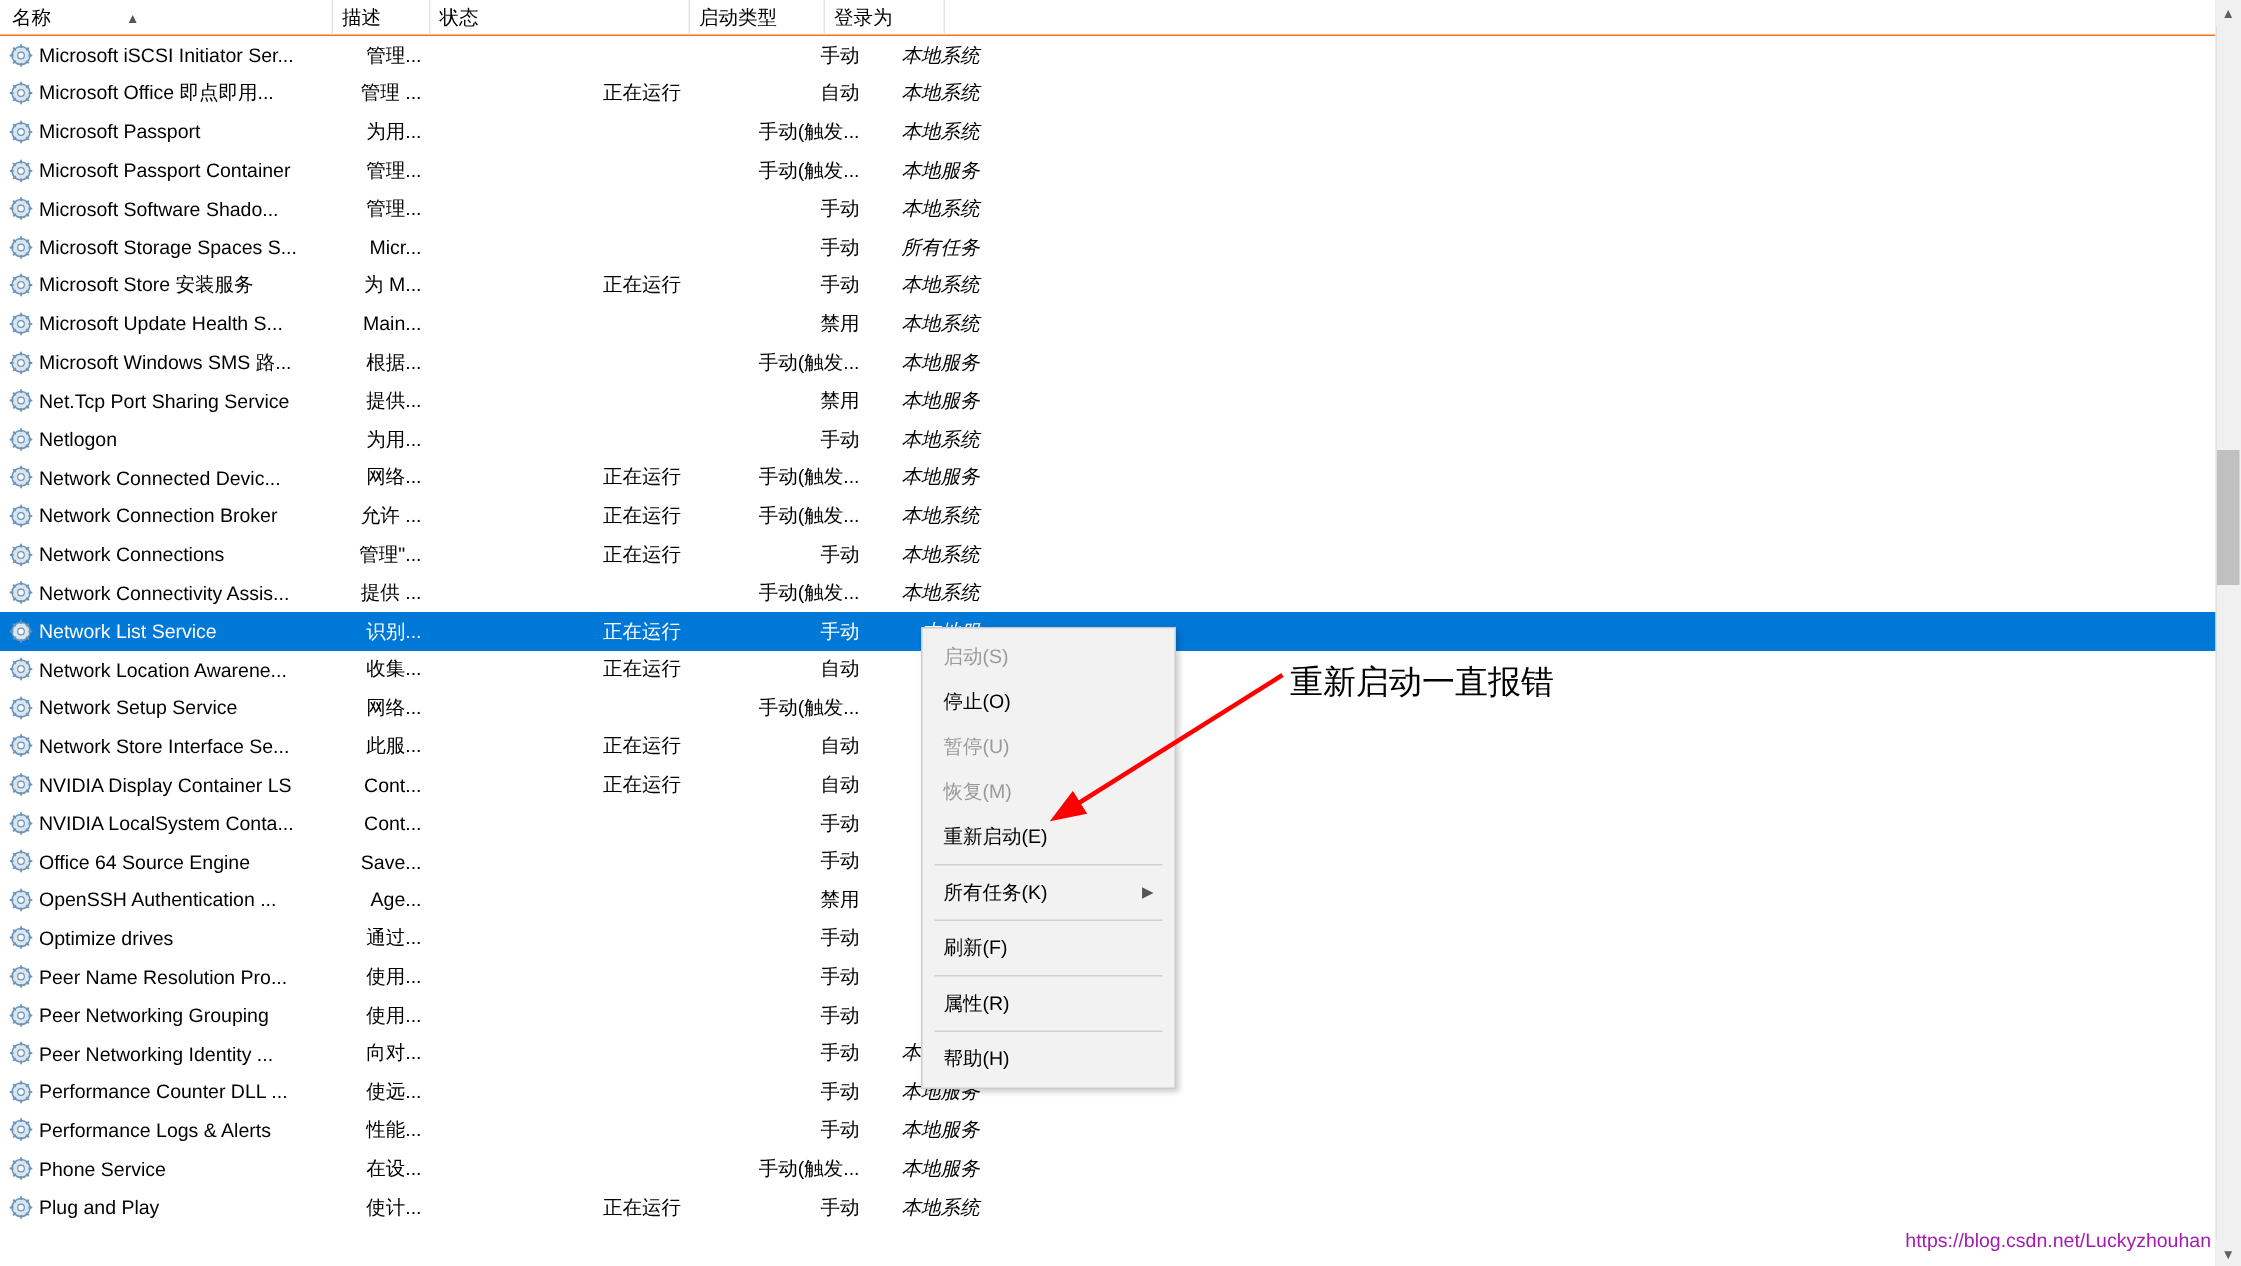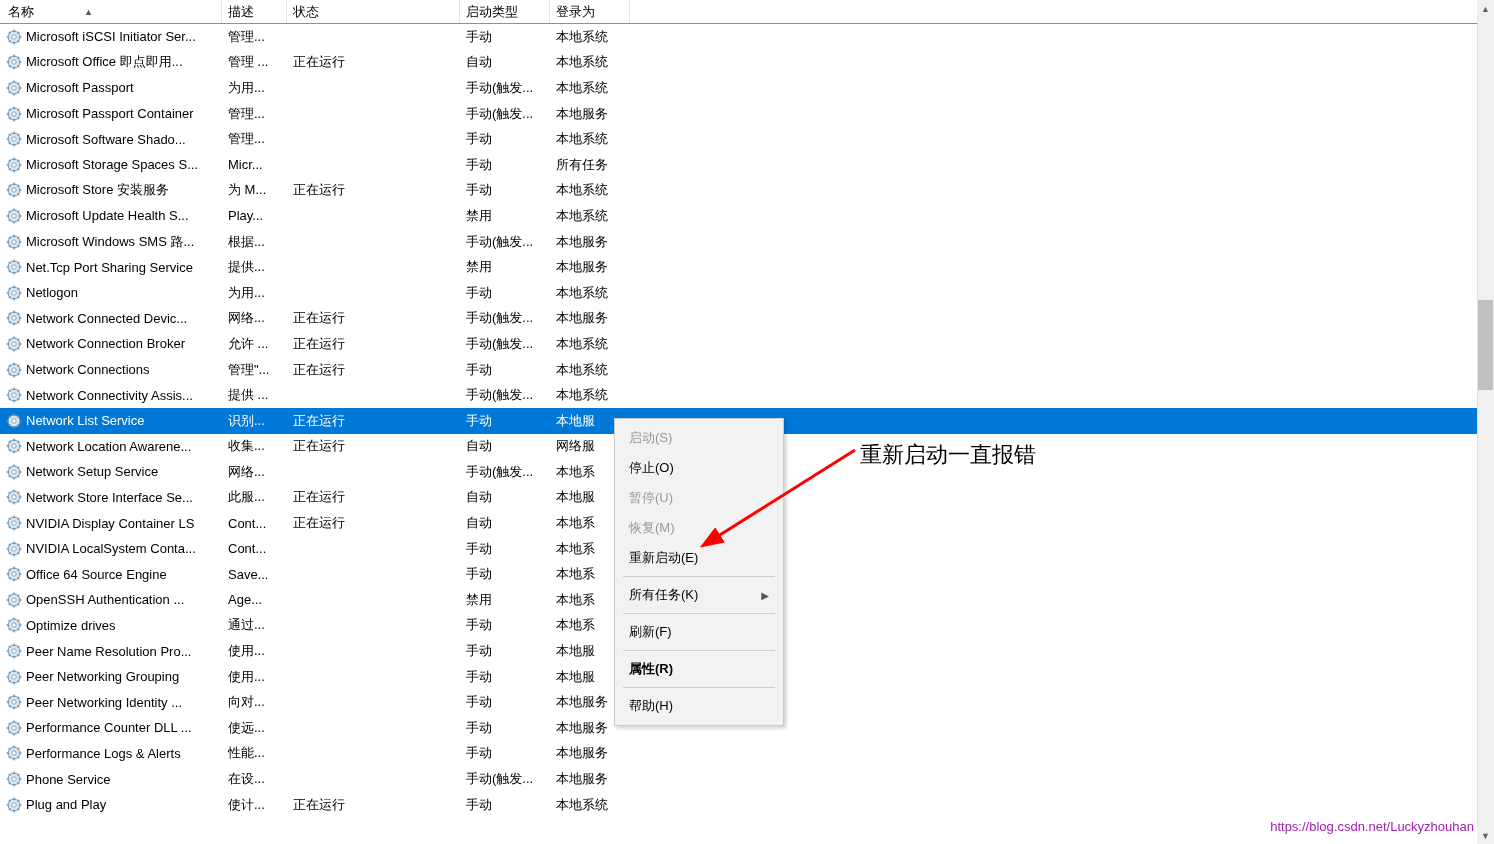--- a/index.html
+++ b/index.html
@@ -38,20 +38,21 @@
     font-size: 9px;
     color: #555;
   }
   .list {
     position: relative;
   }
   .row {
     display: flex;
     height: 25.6px;
     align-items: center;
+    text-align: right;
   }
   .row.selected {
     background: #0078d7;
     color: #fff;
   }
   .cell {
     padding: 0 6px;
     white-space: nowrap;
     overflow: hidden;
     text-overflow: ellipsis;
@@ -62,22 +63,22 @@
     align-items: center;
     padding-left: 6px;
   }
   .svc-icon {
     width: 16px; height: 16px;
     margin-right: 4px;
     flex-shrink: 0;
   }
   .desc-cell { width: 65px; }
   .status-cell { width: 173px; font-family: Liberation Mono, monospace; }
-  .start-cell { width: 90px; }
-  .login-cell { width: 80px; }
+  .start-cell { width: 90px; margin-left: 29px; }
+  .login-cell { width: 80px; font-style: italic; }
   .context-menu {
     position: absolute;
     left: 614px;
     top: 418px;
     width: 170px;
     background: #f2f2f2;
     border: 1px solid #ccc;
     box-shadow: 2px 2px 4px rgba(0,0,0,0.2);
     padding: 4px 0;
     z-index: 10;
@@ -87,21 +88,21 @@
     font-size: 13px;
     color: #000;
     display: flex;
     justify-content: space-between;
     align-items: center;
   }
   .menu-item.disabled {
     color: #9a9a9a;
   }
   .menu-item.bold {
-    font-weight: bold;
+    font-weight: normal;
   }
   .menu-sep {
     height: 1px;
     background: #d0d0d0;
     margin: 3px 8px;
   }
   .submenu-arrow {
     font-size: 10px;
     color: #555;
   }
@@ -349,21 +350,21 @@
    <line x1="0.5" y1="8" x2="3" y2="8"></line>
             <line x1="13" y1="8" x2="15.5" y2="8"></line>
    <line x1="2.8" y1="2.8" x2="4.5" y2="4.5"></line>
             <line x1="11.5" y1="11.5" x2="13.2" y2="13.2"></line>
    <line x1="2.8" y1="13.2" x2="4.5" y2="11.5"></line>
             <line x1="11.5" y1="4.5" x2="13.2" y2="2.8"></line>
   </g>
 </svg>
         <span>Microsoft Update Health S...</span>
       </div>
-      <div class="cell desc-cell">Play...</div>
+      <div class="cell desc-cell">Main...</div>
       <div class="cell status-cell"></div>
       <div class="cell start-cell">禁用</div>
       <div class="cell login-cell">本地系统</div>
     </div>
     <div class="row">
       <div class="cell name-cell">
         <svg class="svc-icon" viewBox="0 0 16 16">
   <circle cx="8" cy="8" r="6" fill="#d8e6f2" stroke="#6a93b5" stroke-width="1"></circle>
   <circle cx="8" cy="8" r="2.2" fill="#fff" stroke="#6a93b5" stroke-width="0.8"></circle>
   <g stroke="#6a93b5" stroke-width="1.2">

